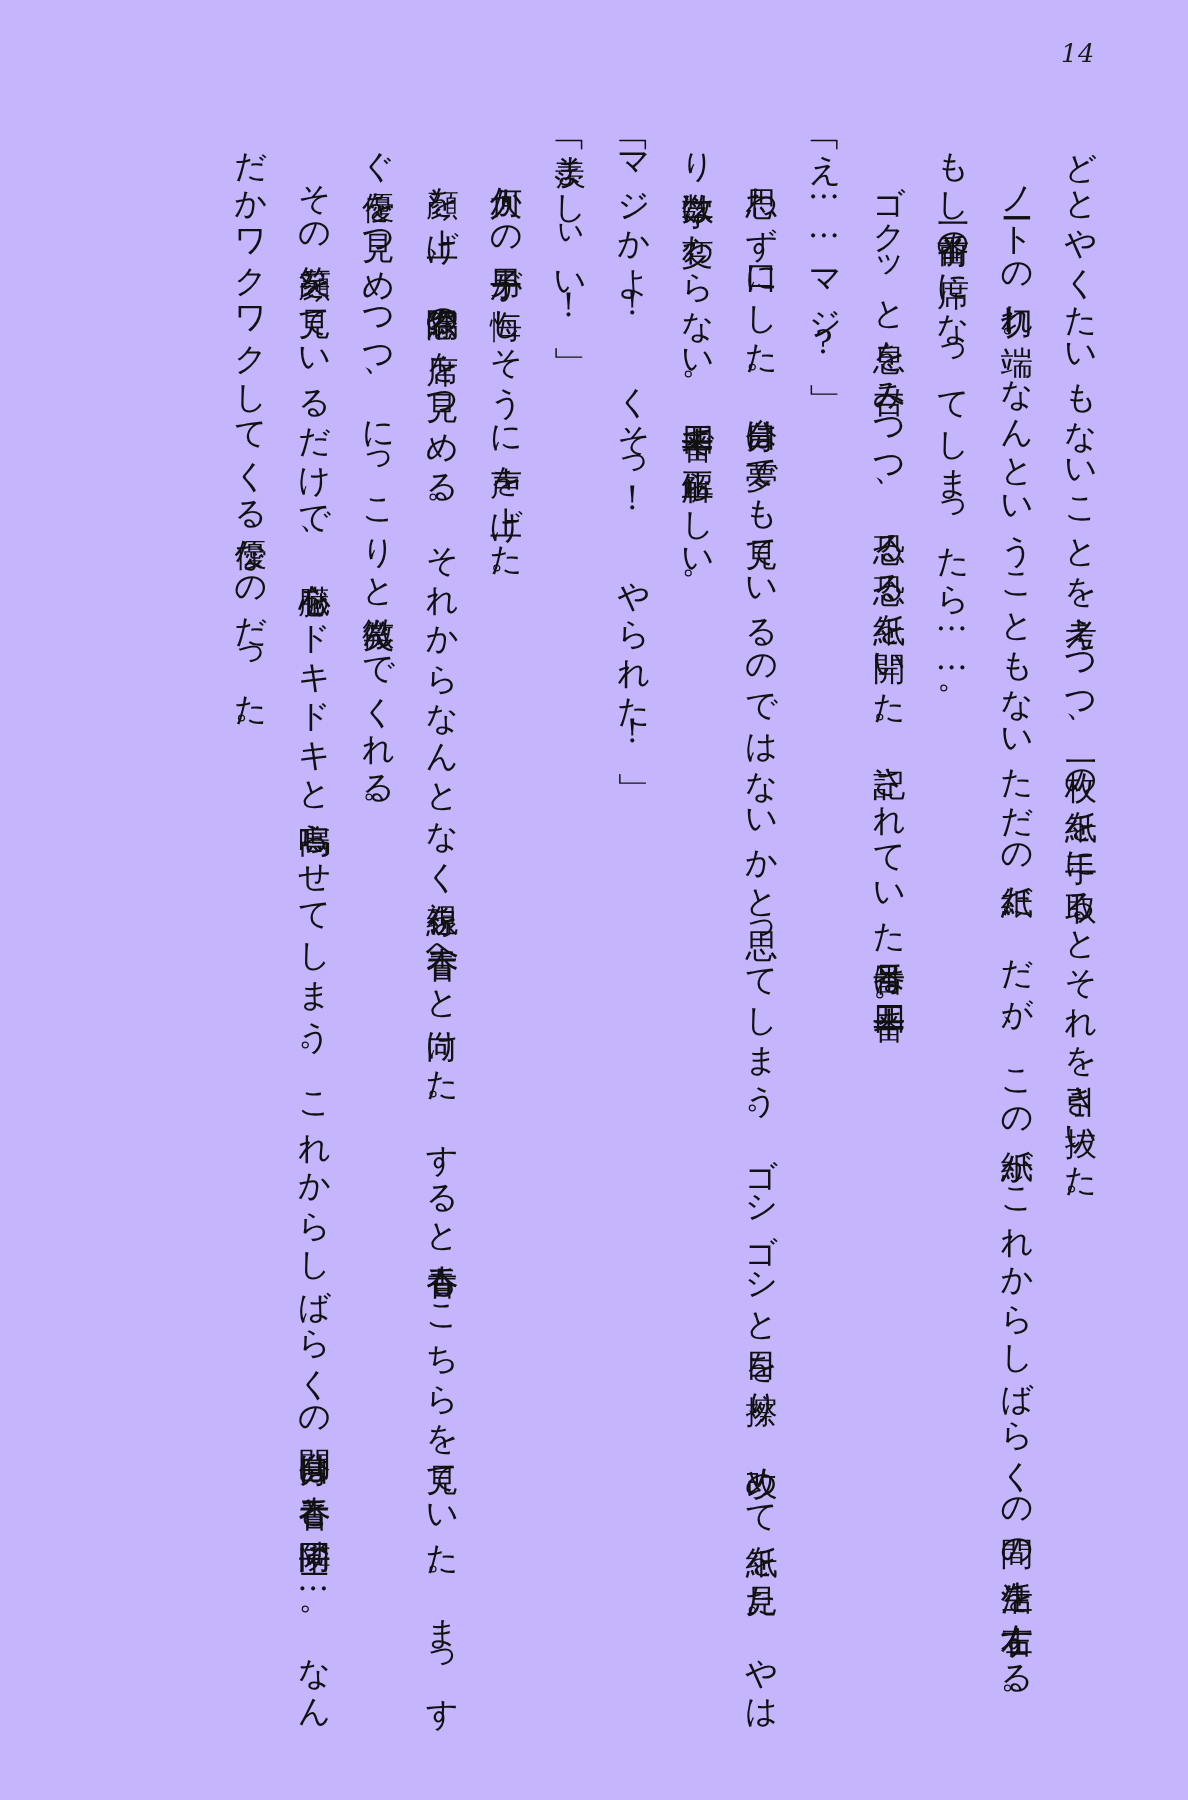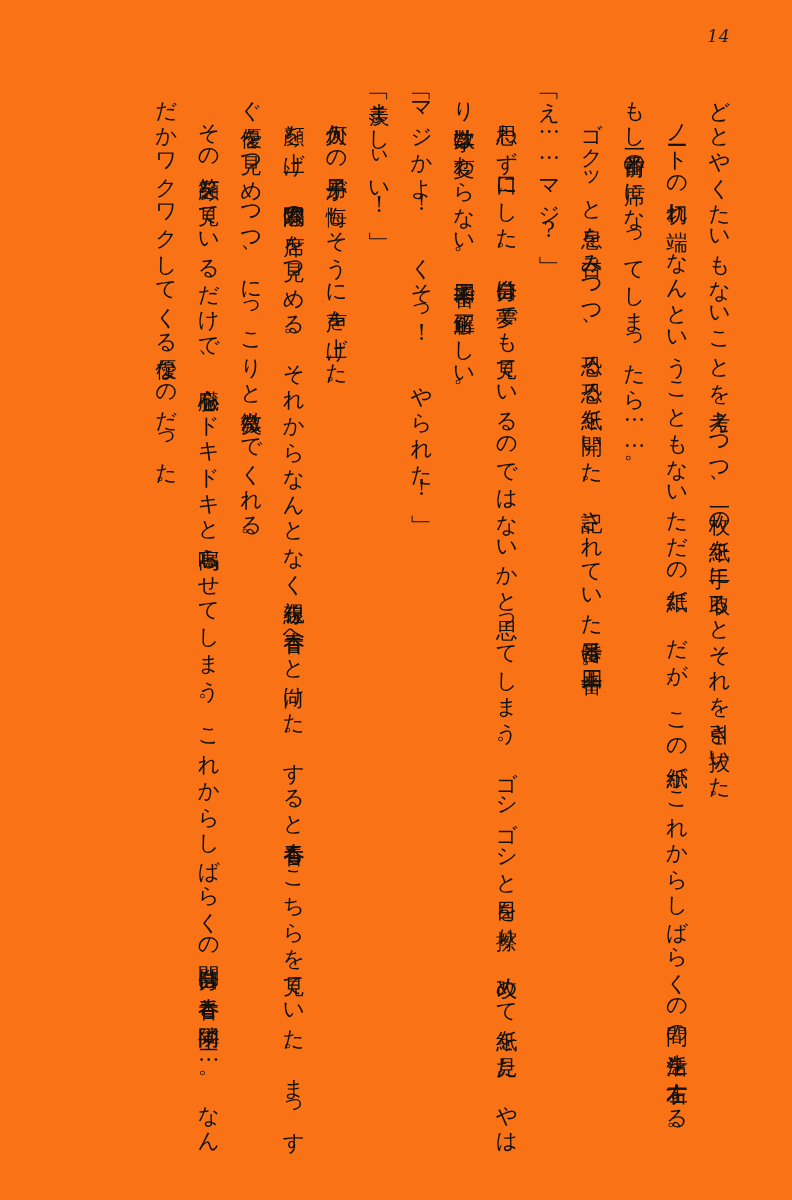--- a/index.html
+++ b/index.html
@@ -12,21 +12,21 @@
     height: 1200px;
     position: relative;
     font-family: "DejaVu Serif", "Liberation Serif", serif;
     color: #000000;
     overflow: hidden;
   }
 
   .page {
     position: absolute;
     inset: 0;
-    background: #f97316;
+    background: #c4b5fd;
   }
 
   
   .page-number {
     position: absolute;
     top: 26px;
     right: 62px;
     font-size: 17px;
     font-family: "DejaVu Serif", "Liberation Serif", serif;
     font-style: italic;

